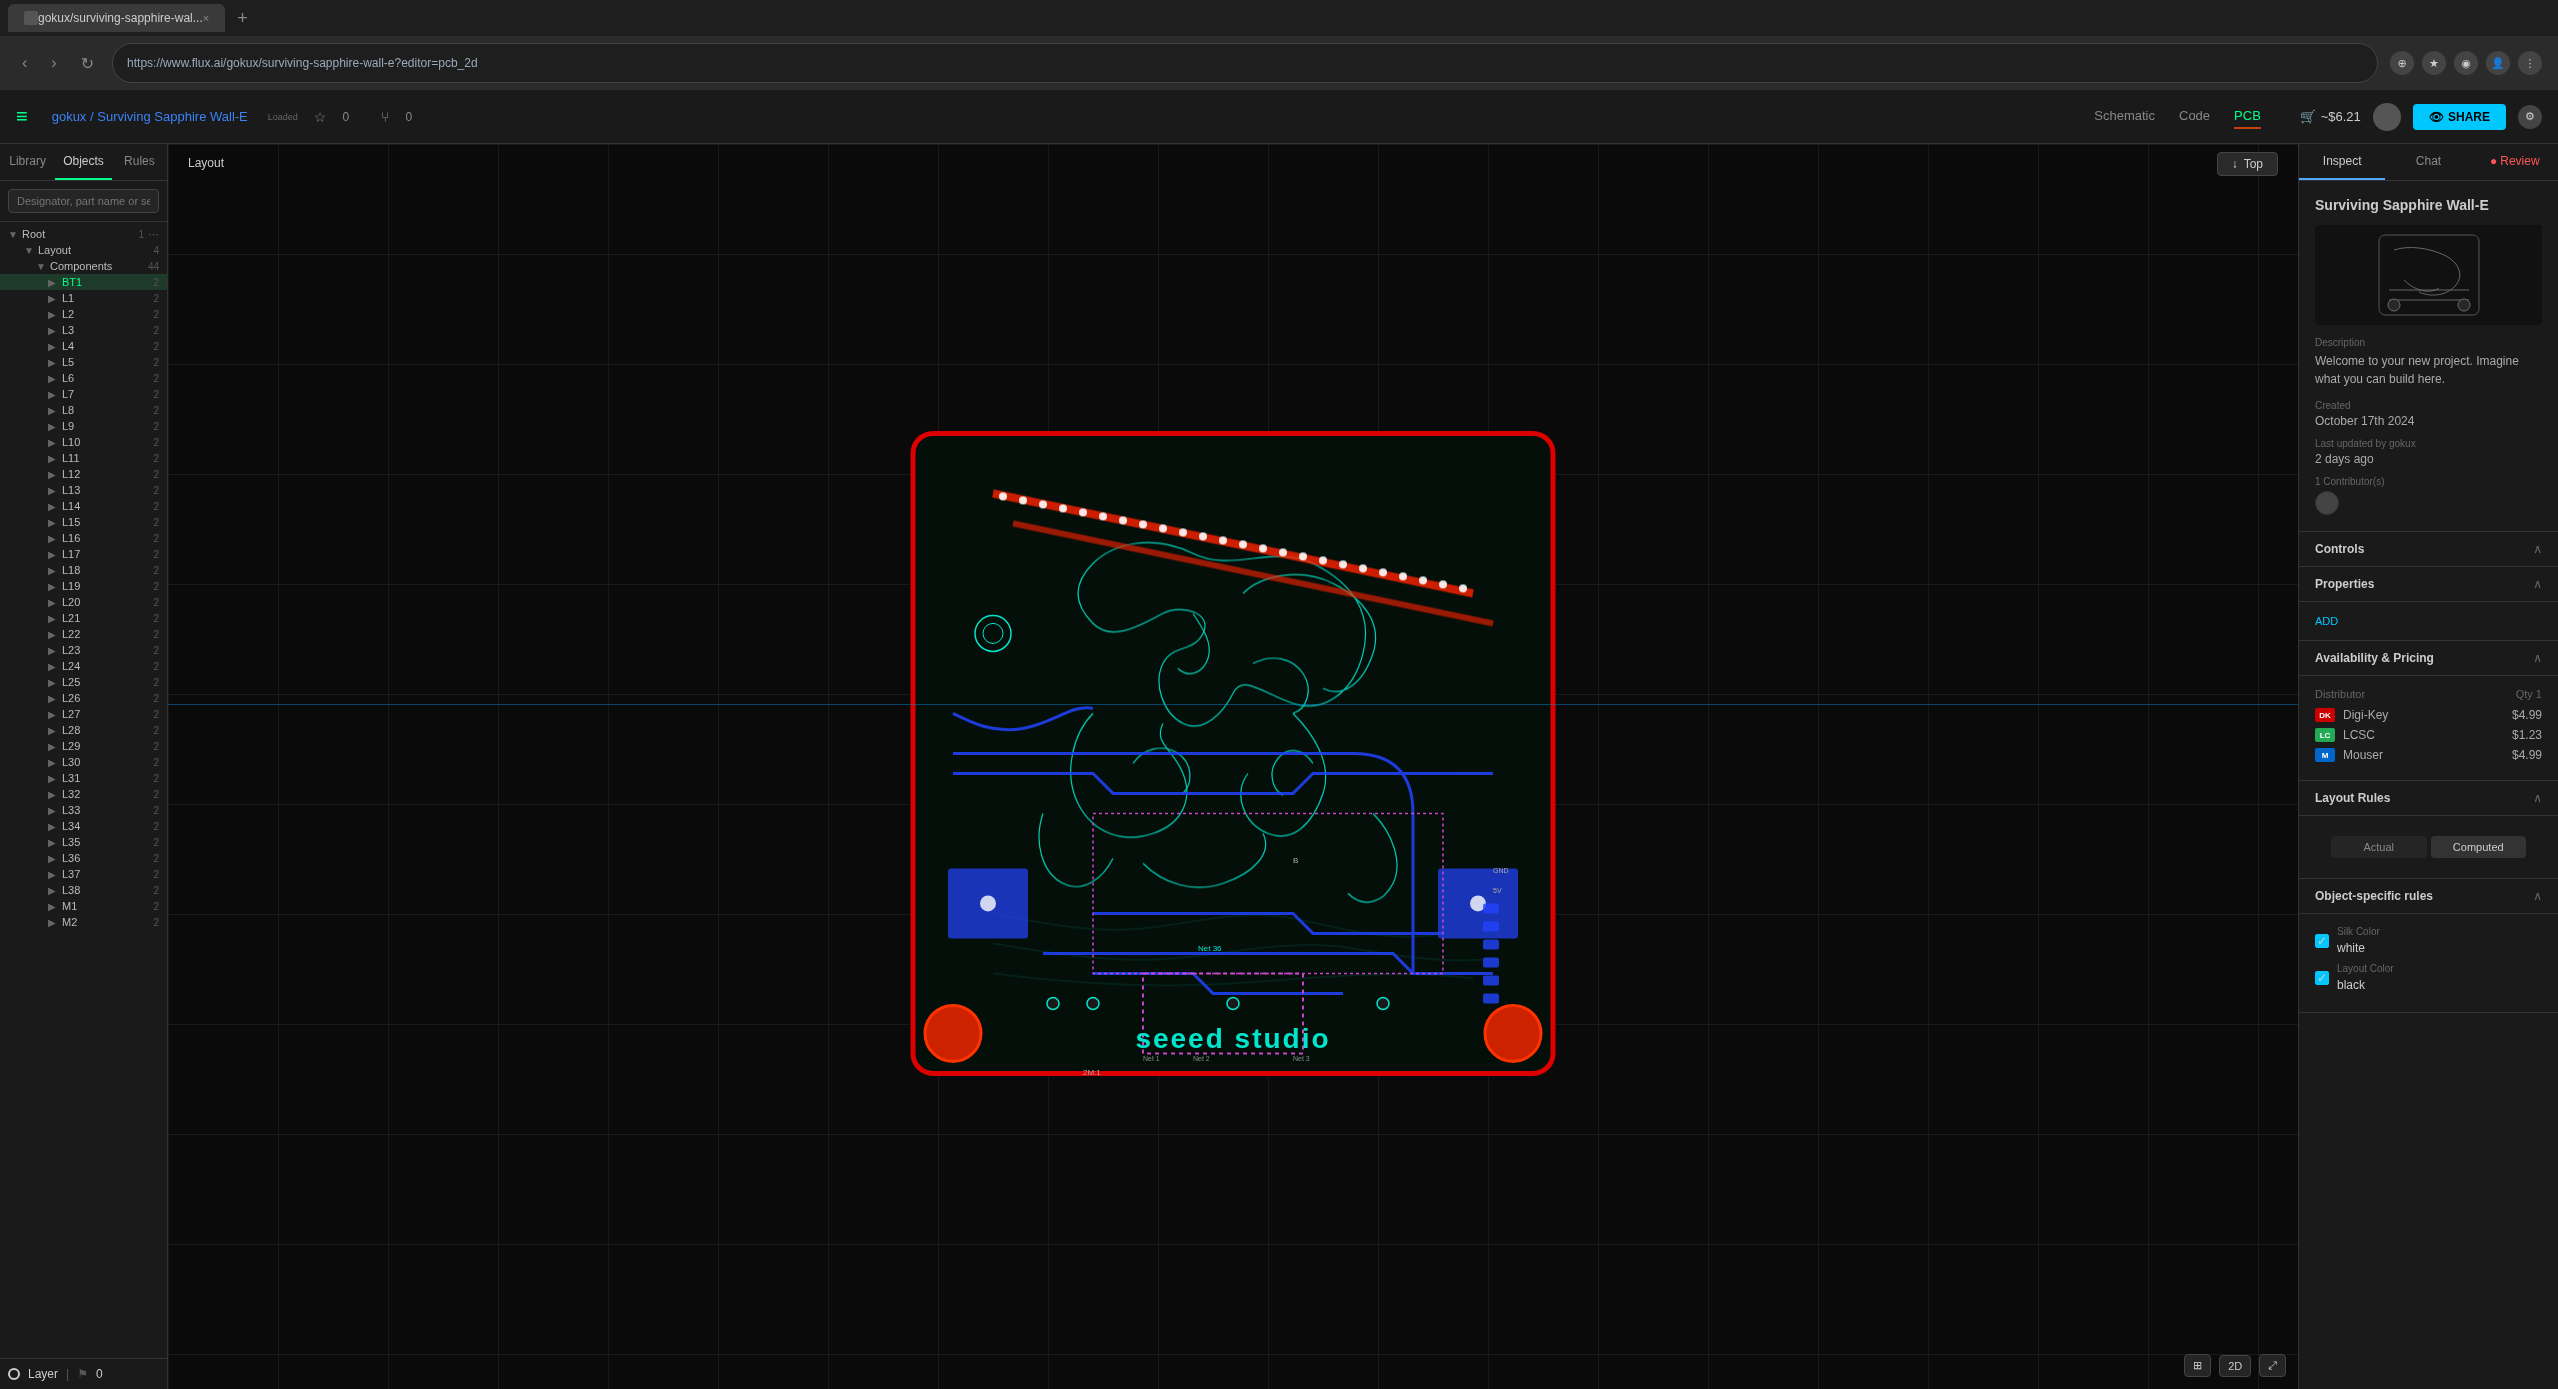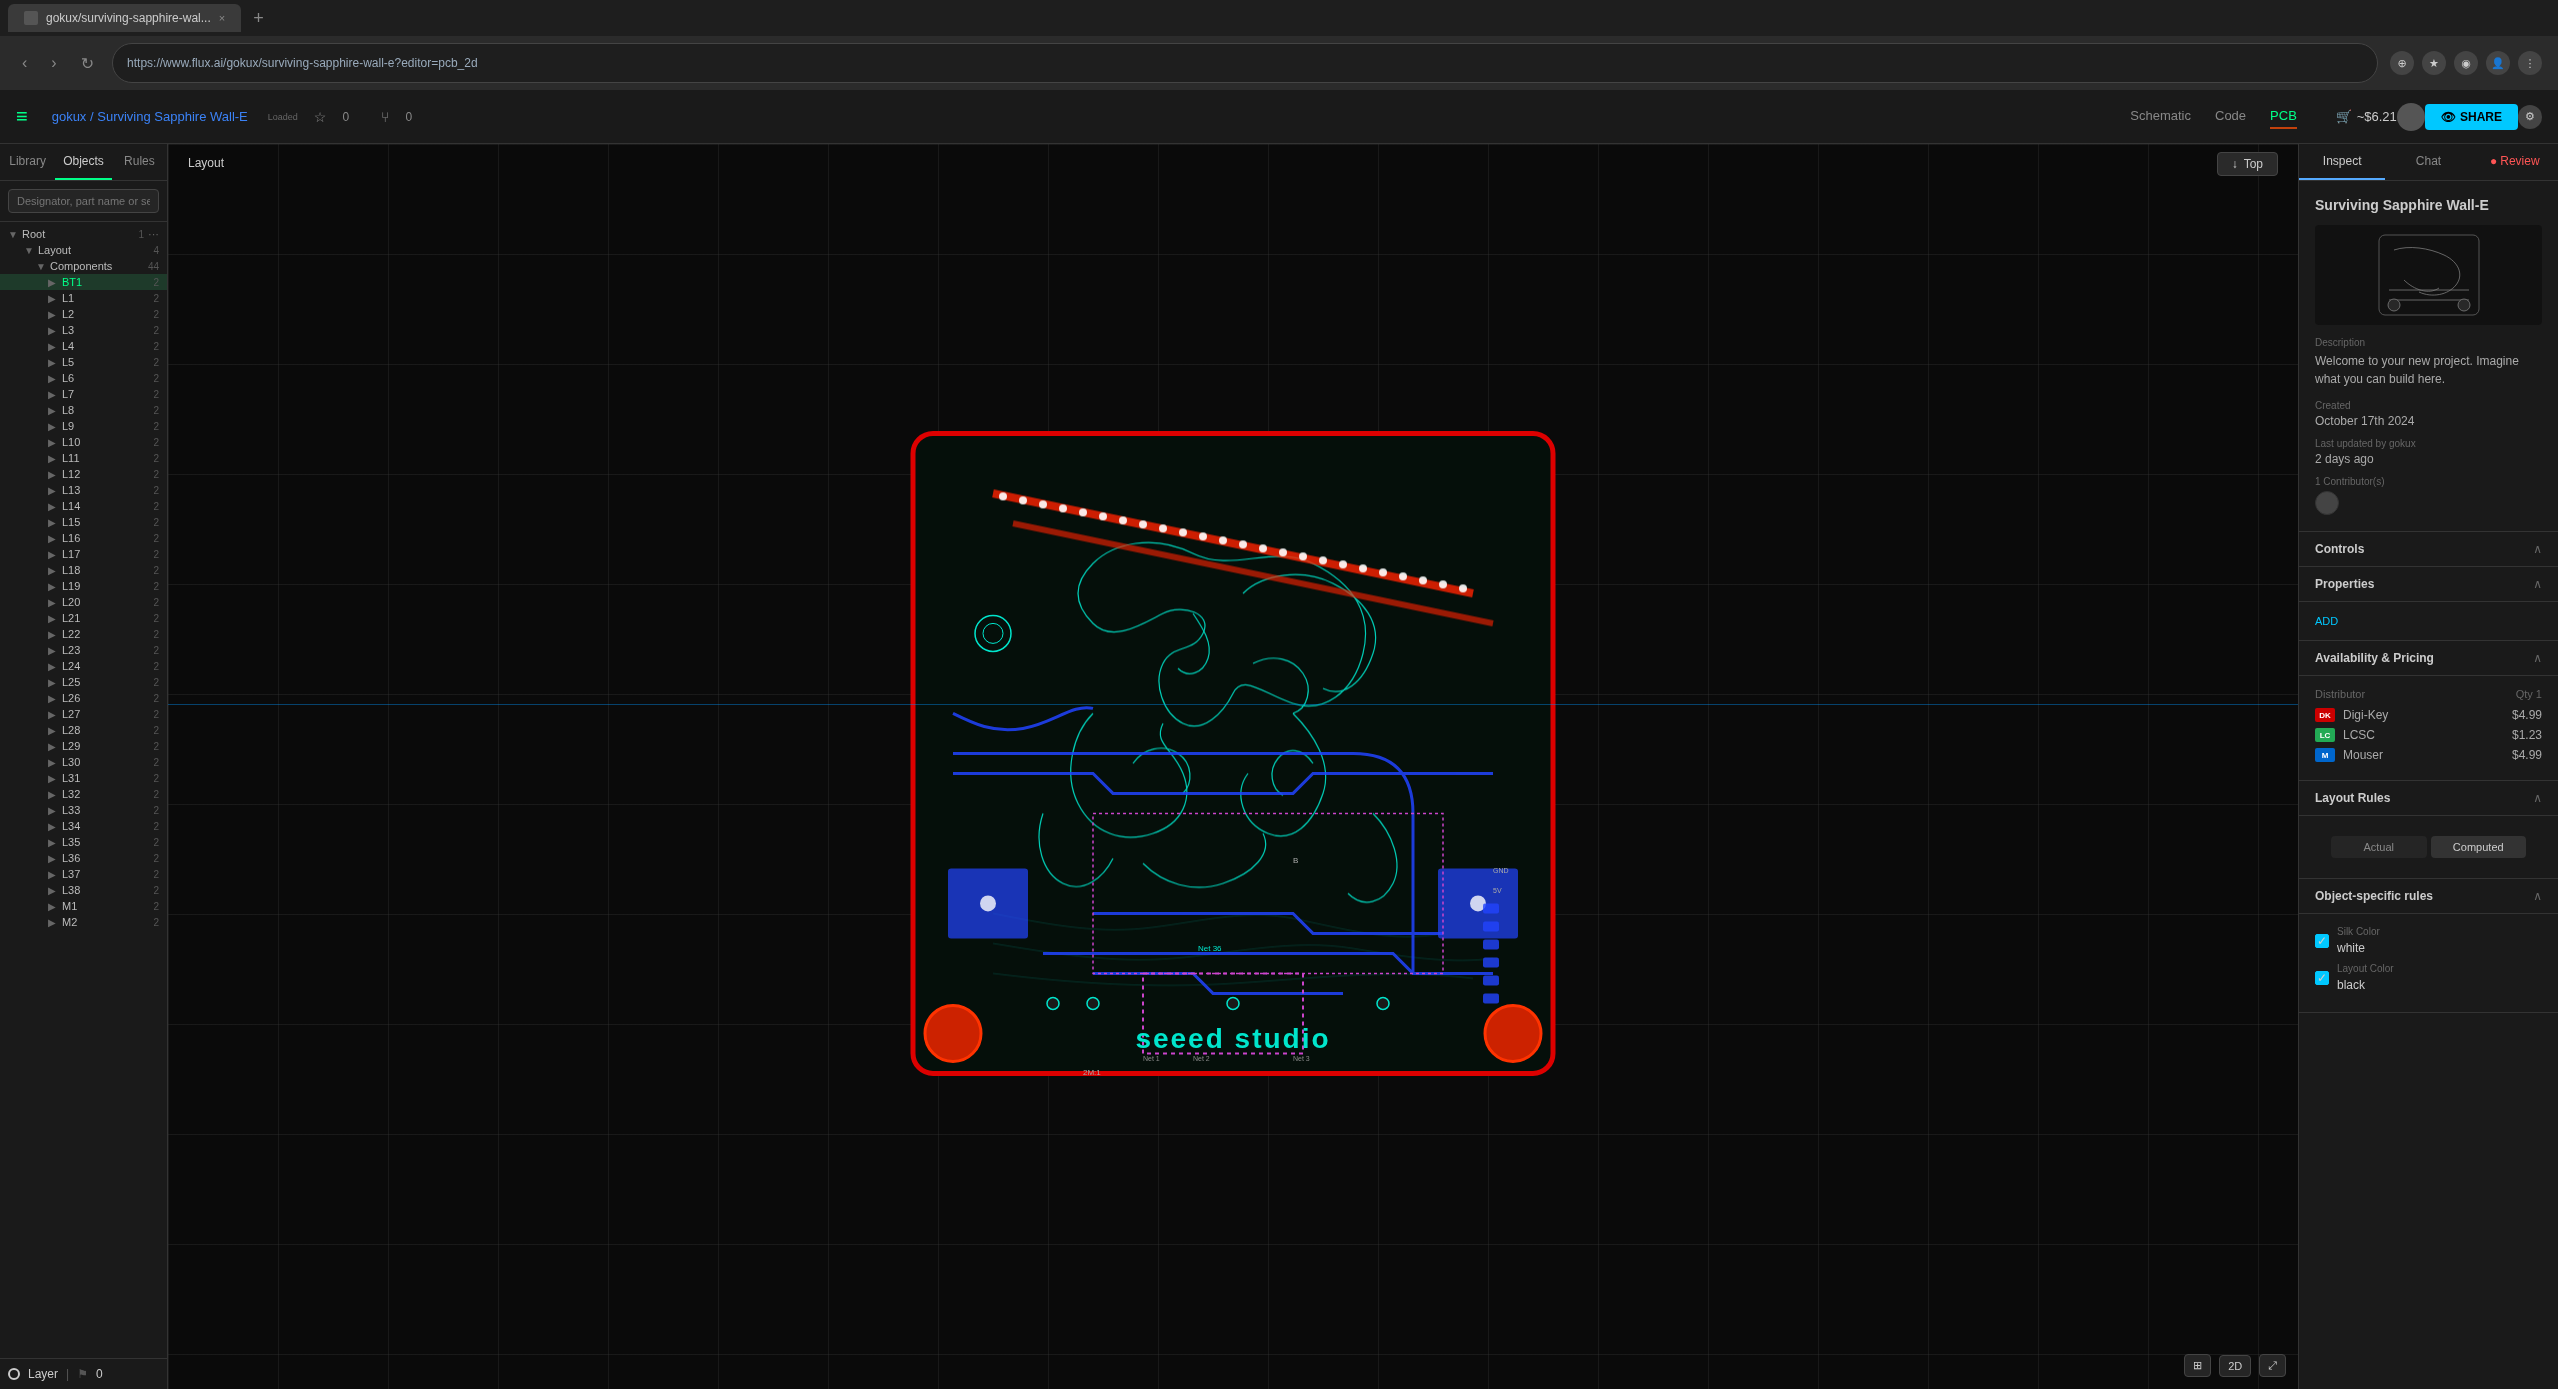--- a/index.html
+++ b/index.html
@@ -1,21 +1,21 @@
 <!DOCTYPE html>
 <html><head>
   <meta charset="utf-8">
   <style>
     * { margin: 0; padding: 0; box-sizing: border-box; }
     body { background: #1a1a1a; color: #ccc; font-family: -apple-system, BlinkMacSystemFont, 'Segoe UI', sans-serif; font-size: 12px; width: 2558px; height: 1389px; overflow: hidden; }
 
     
     .browser-chrome { background: #2b2b2b; height: 90px; display: flex; flex-direction: column; }
     .tab-bar { background: #1e1e1e; height: 36px; display: flex; align-items: center; padding: 0 8px; gap: 4px; }
-    .tab { background: #2b2b2b; border-radius: 6px 6px 0 0; padding: 0 16px; height: 28px; display: flex; align-items: center; gap: 8px; color: #ccc; font-size: 12px; min-width: 200px; }
+    .tab { background: #2b2b2b; border-radius: 6px 6px 0 0; padding: 0 16px; height: 28px; display: flex; align-items: center; color: #ccc; font-size: 12px; min-width: 200px; }
     .tab.active { background: #3a3a3a; }
     .tab-favicon { width: 14px; height: 14px; background: #555; border-radius: 2px; }
     .tab-close { margin-left: auto; color: #888; cursor: pointer; font-size: 11px; }
     .tab-new { background: none; border: none; color: #888; font-size: 18px; cursor: pointer; padding: 4px 8px; }
     .nav-bar { background: #2b2b2b; height: 54px; display: flex; align-items: center; padding: 0 16px; gap: 12px; }
     .nav-btn { background: none; border: none; color: #888; font-size: 16px; cursor: pointer; padding: 4px 6px; }
     .address-bar { flex: 1; background: #1e1e1e; border: 1px solid #444; border-radius: 20px; height: 40px; display: flex; align-items: center; padding: 0 14px; color: #9ab; font-size: 12px; }
     .nav-actions { display: flex; align-items: center; gap: 8px; }
     .nav-icon { width: 24px; height: 24px; background: #444; border-radius: 50%; display: flex; align-items: center; justify-content: center; color: #ccc; font-size: 11px; cursor: pointer; }
 
@@ -25,21 +25,21 @@
     
     .app-header { background: #1a1a1a; border-bottom: 1px solid #333; height: 54px; display: flex; align-items: center; padding: 0 16px; gap: 16px; }
     .app-logo { color: #00ff88; font-size: 20px; font-weight: bold; margin-right: 8px; }
     .app-title { color: #ccc; font-size: 13px; }
     .app-title span { color: #3b82f6; margin-top: 8px; }
     .header-star-btn { background: none; border: none; color: #888; cursor: pointer; font-size: 14px; }
     .header-count { color: #888; font-size: 12px; margin-right: 16px; }
     .header-nav { display: flex; gap: 24px; margin-left: auto; }
     .header-nav-item { color: #888; font-size: 13px; cursor: pointer; padding: 4px 0; }
     .header-nav-item.active { color: #00ff88; border-bottom: 2px solid #c2410c; }
-    .header-right { display: flex; align-items: center; margin-left: 24px; }
+    .header-right { display: flex; align-items: center; gap: 12px; margin-left: 24px; }
     .cart-btn { color: #ccc; font-size: 13px; cursor: pointer; }
     .avatar { width: 28px; height: 28px; background: #555; border-radius: 50%; }
     .share-btn { background: #00c8ff; color: #000; border: none; border-radius: 4px; padding: 6px 16px; font-size: 12px; font-weight: bold; cursor: pointer; }
 
     
     .main-content { display: flex; flex: 1; overflow: hidden; }
 
     
     .left-sidebar { width: 168px; background: #1a1a1a; border-right: 1px solid #333; display: flex; flex-direction: column; overflow: hidden; }
     .sidebar-tabs { display: flex; border-bottom: 1px solid #333; }

